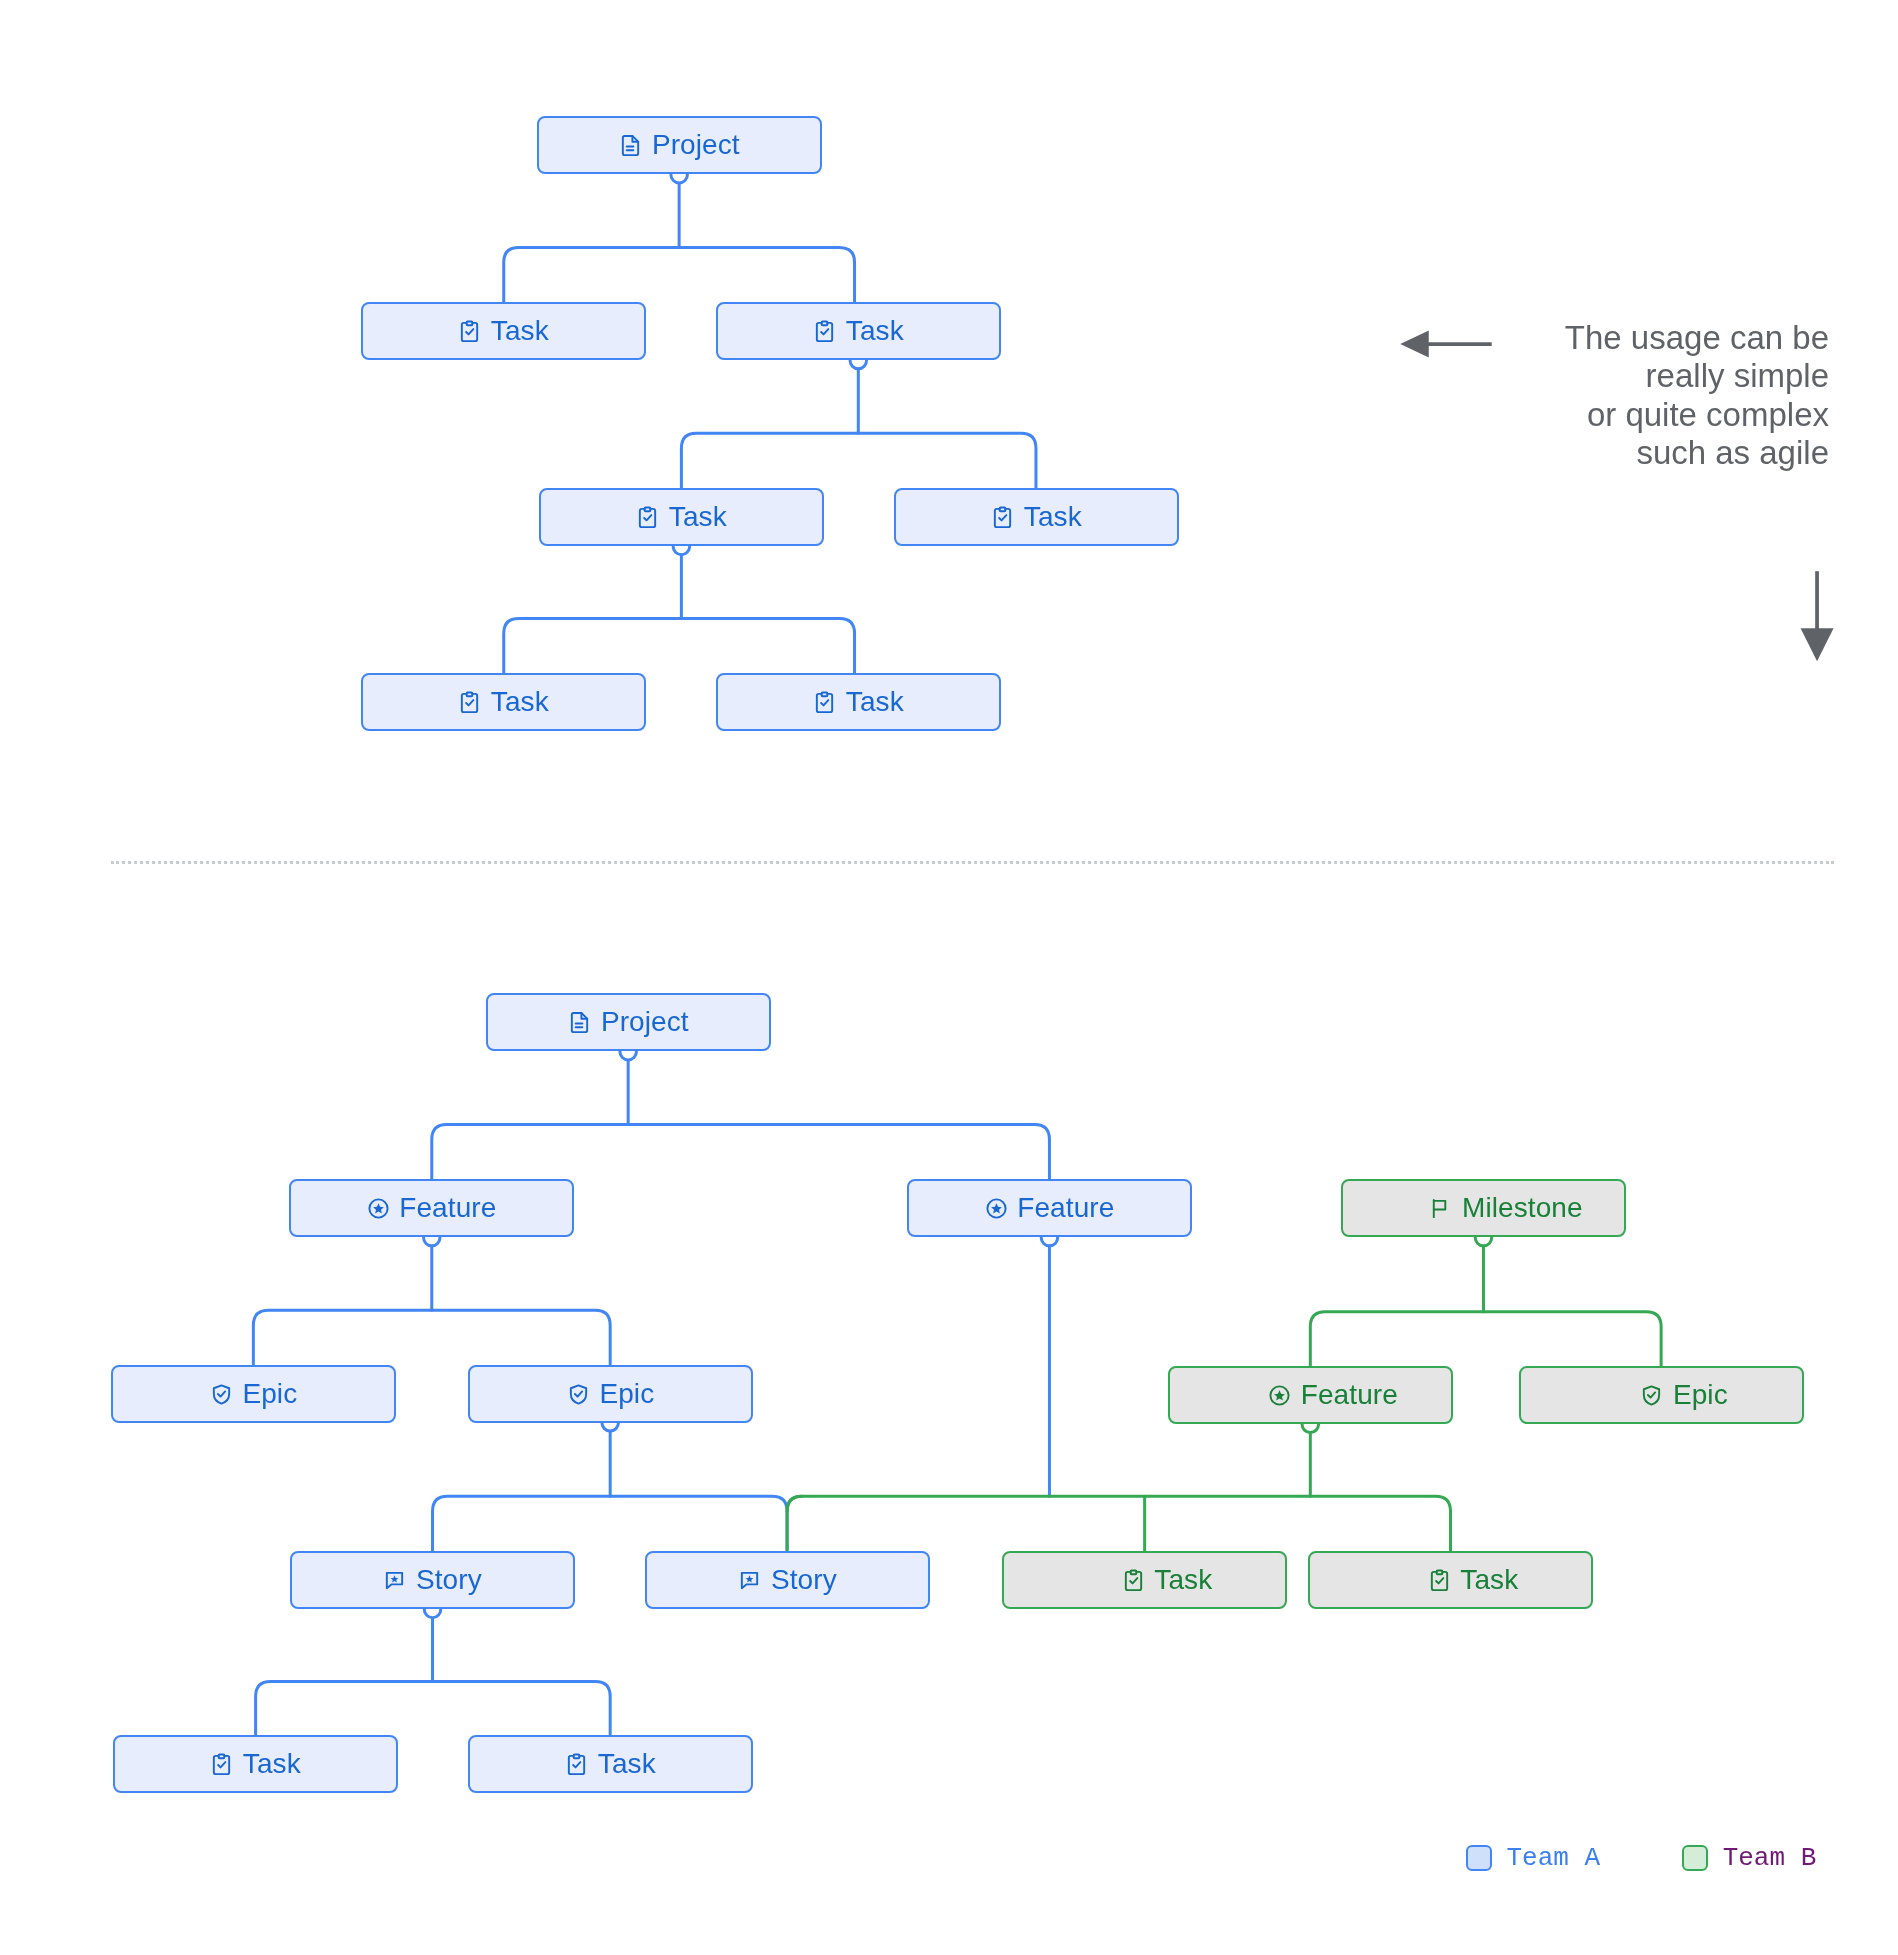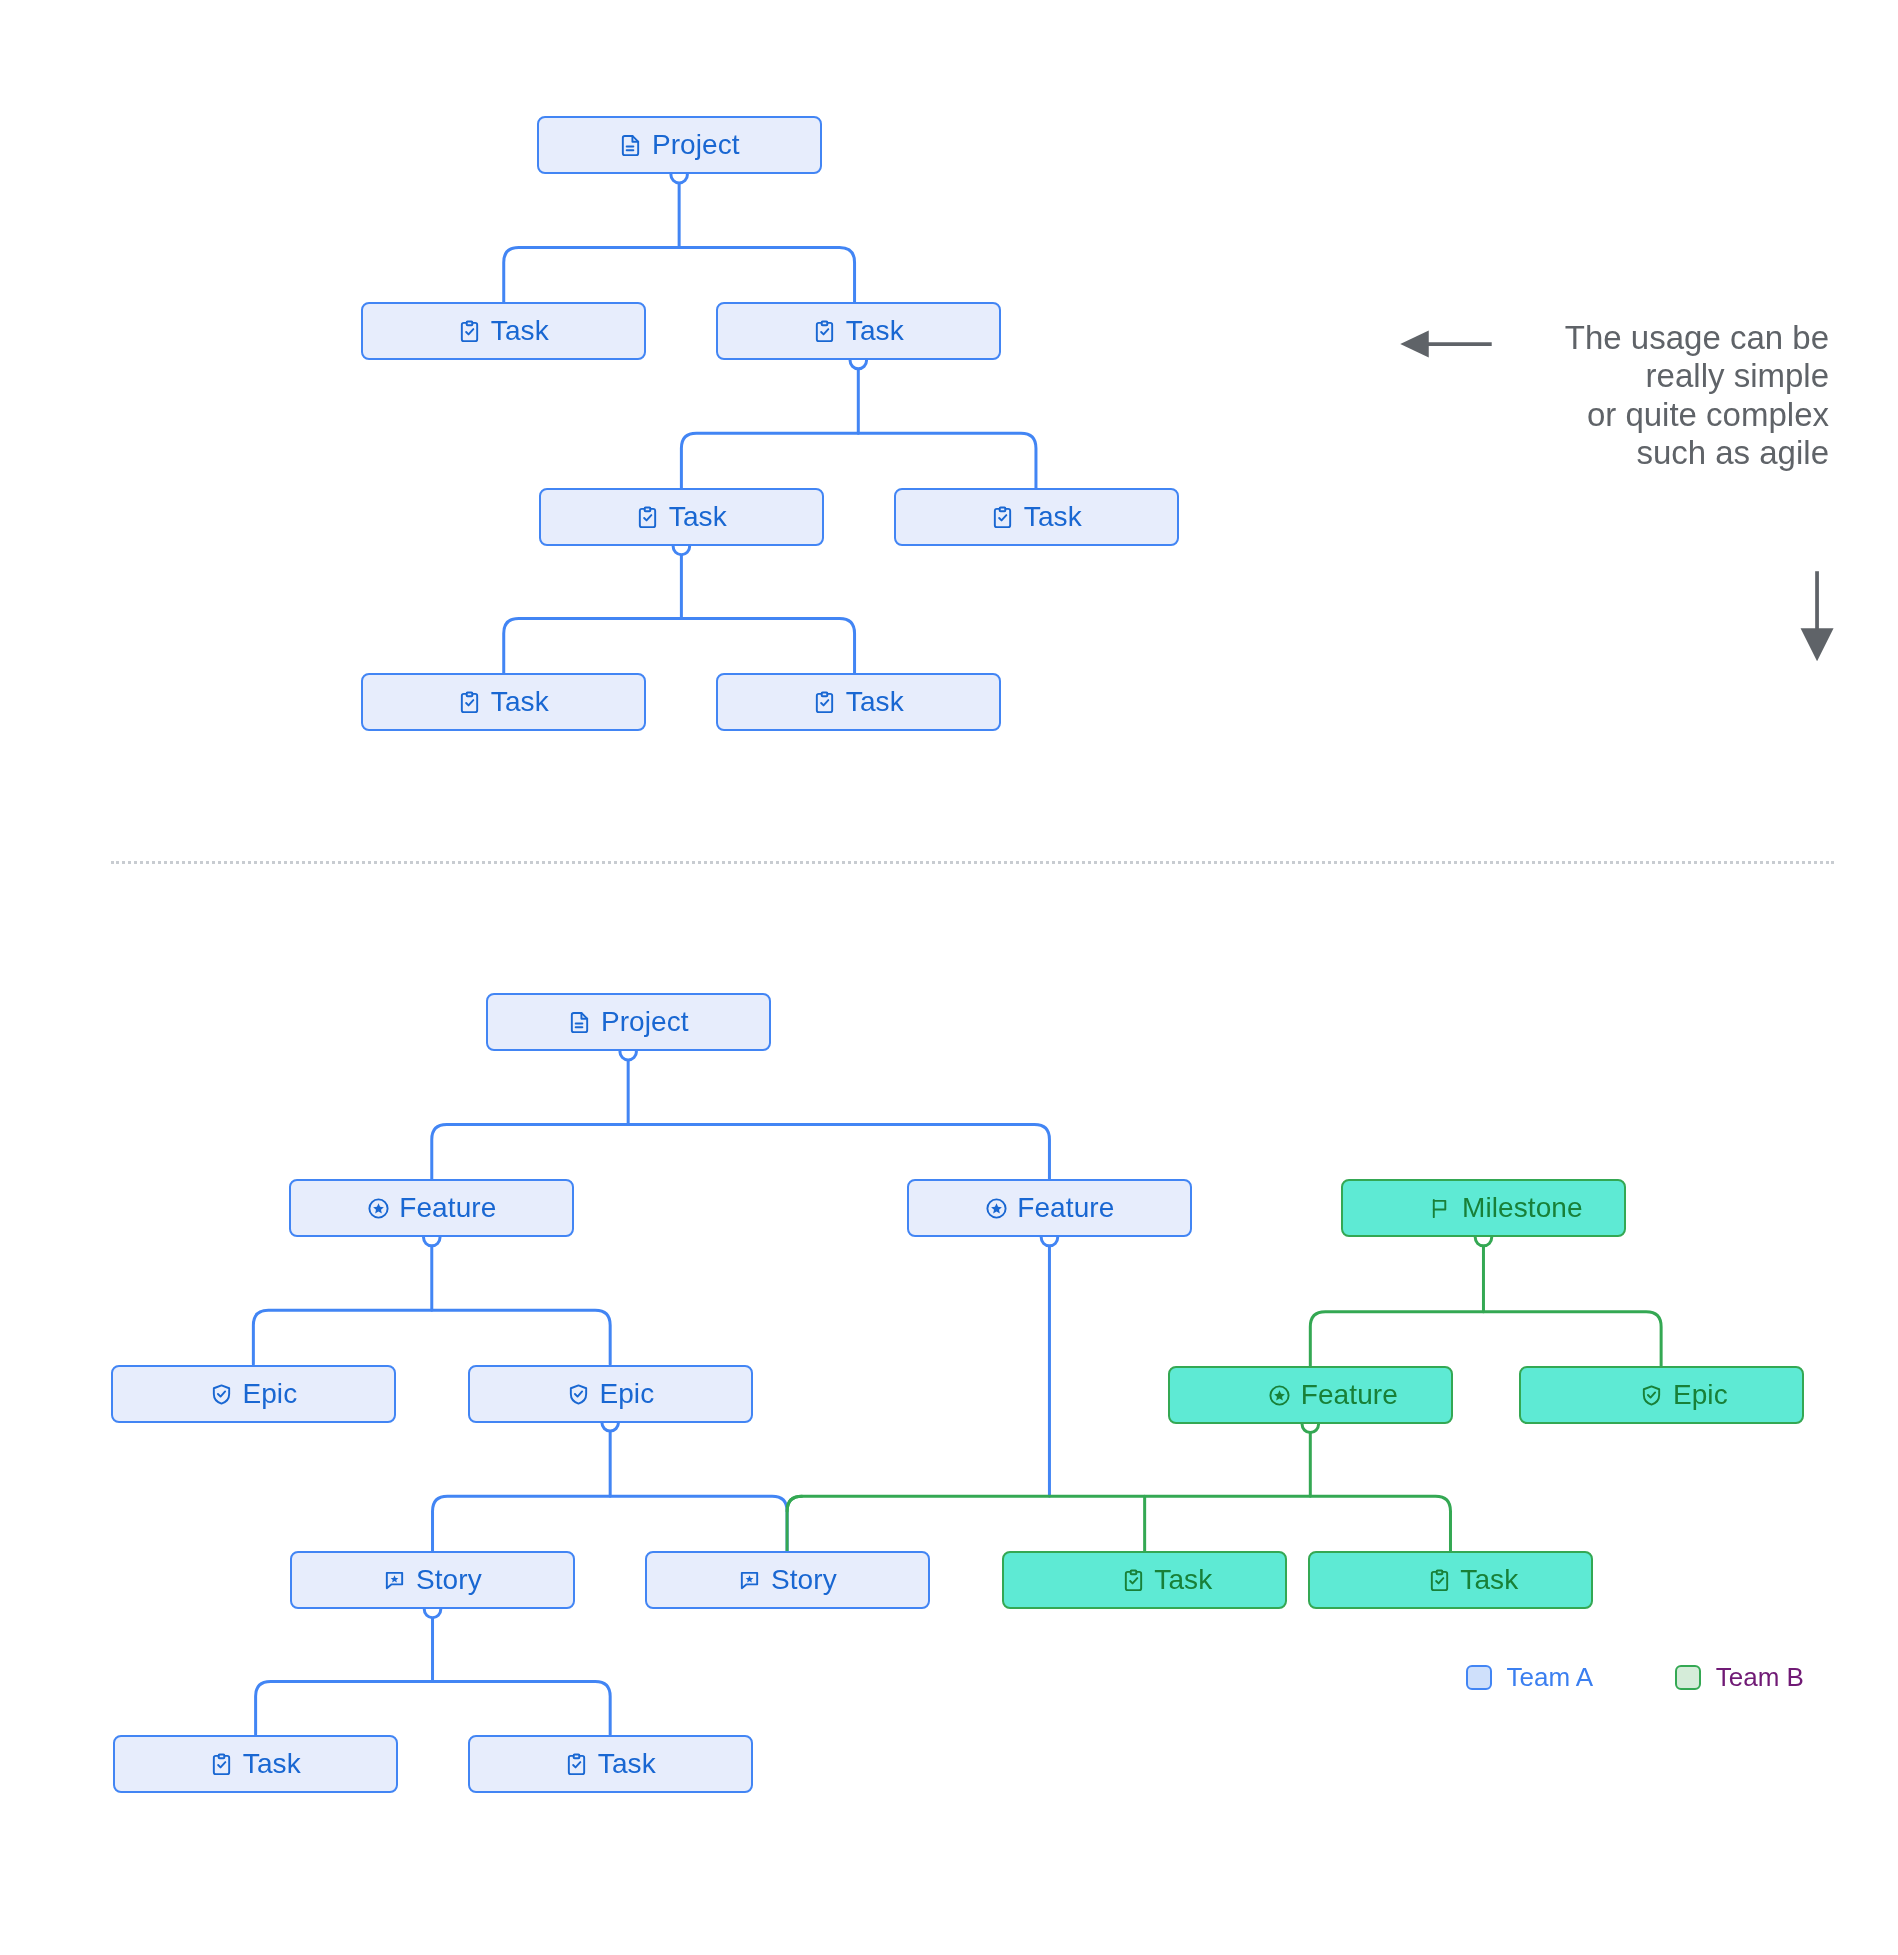--- a/index.html
+++ b/index.html
@@ -7,21 +7,21 @@
   .canvas{position:absolute;left:0;top:0;width:1898px;height:1955px;}
   svg.wires{position:absolute;left:0;top:0;width:1898px;height:1955px;pointer-events:none;}
 
   .node{position:absolute;box-sizing:border-box;display:flex;align-items:center;justify-content:center;
         border-radius:8px;border-width:2.2px;border-style:solid;font-size:28px;letter-spacing:0.1px;}
   .node .lbl{white-space:nowrap;}
   .node .ico{display:inline-flex;align-items:center;justify-content:center;margin-right:9.7px;}
   .node .ico svg{display:block;}
 
   .team-a{background:#e7edfc;border-color:#4285f4;color:#1967d2;}
-  .team-b{background:#5eead4;border-color:#34a853;color:#188038;padding-left:45px;}
+  .team-b{background:#e5e5e5;border-color:#34a853;color:#188038;padding-left:45px;}
 
   
   .note{position:absolute;color:#5f6368;font-size:33px;line-height:1.16;text-align:right;}
   .note div{white-space:nowrap;}
 
   
   .divider{position:absolute;height:0;border-top:3.7px dotted #c8ccd1;}
 
   
   .legend{position:absolute;display:flex;align-items:center;gap:82px;}
@@ -342,21 +342,21 @@
     <span class="ico">
         <svg width="23" height="23" viewBox="0 0 24 24" fill="none" stroke="#1967d2" stroke-width="2" stroke-linecap="round" stroke-linejoin="round">
           <path d="M9 3H6a2 2 0 0 0-2 2v15a2 2 0 0 0 2 2h12a2 2 0 0 0 2-2V5a2 2 0 0 0-2-2h-3"></path>
           <rect x="9" y="1.5" width="6" height="4" rx="1"></rect>
           <polyline points="8.5 12.5 11 15 16 9.5"></polyline>
         </svg>
       </span>
     <span class="lbl">Task</span>
   </div>
 
-  <div class="legend" style="left:1466px;top:1662px;">
+  <div class="legend" style="left:1466px;top:1843px;font-family:Liberation Mono, monospace;">
     <div class="legend-item">
       <span class="sw a"></span>
       <span class="lg-a">Team A</span>
     </div>
     <div class="legend-item">
       <span class="sw b"></span>
       <span class="lg-b">Team B</span>
     </div>
   </div>
 

